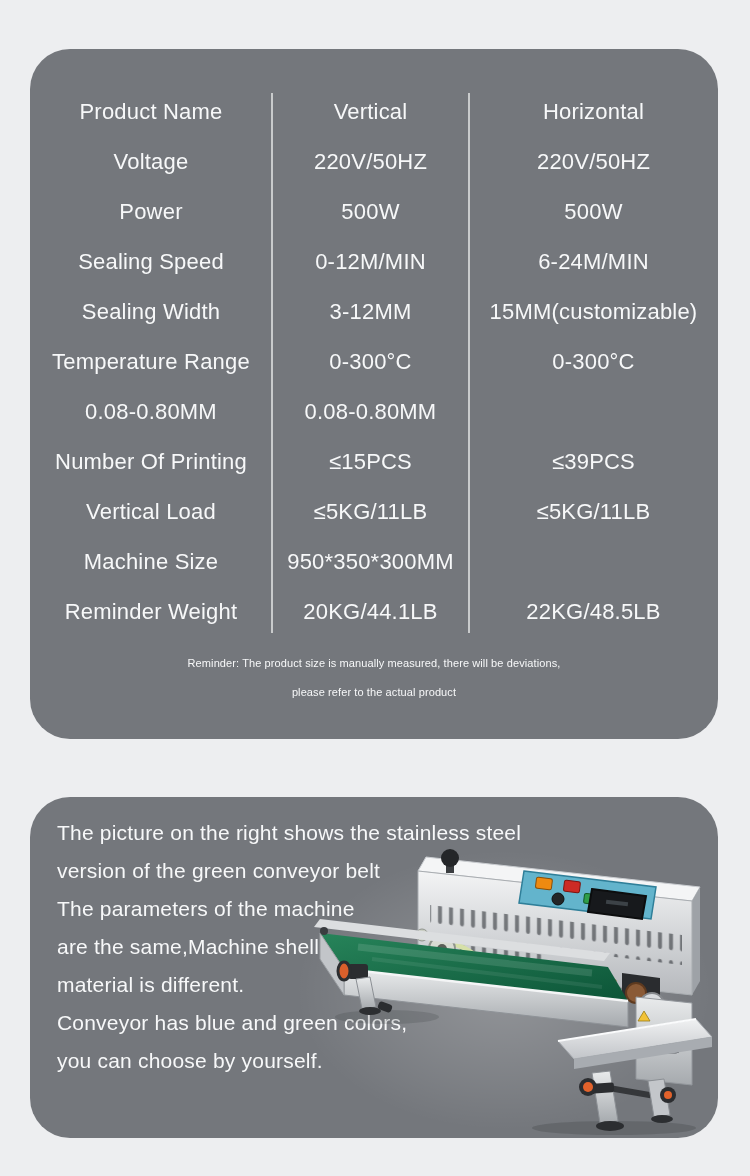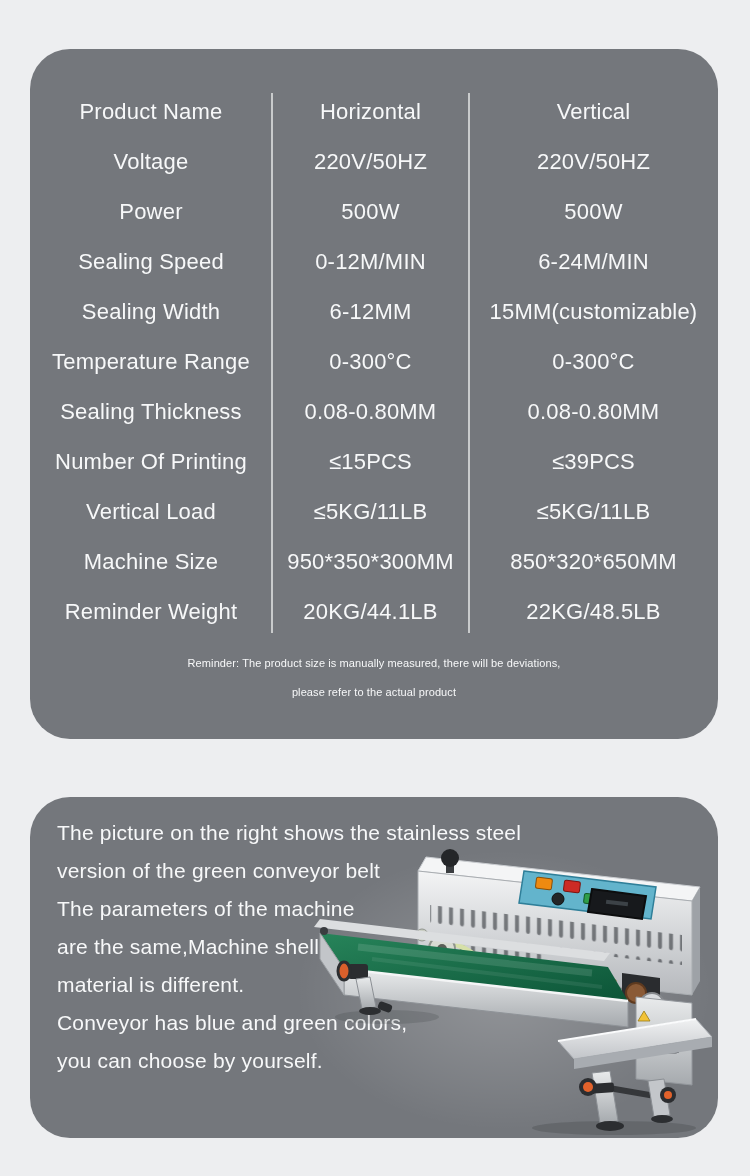--- a/index.html
+++ b/index.html
@@ -26,68 +26,66 @@
 
 <div class="page">
 
   <section class="card spec-card">
     <div class="vline vline1"></div>
     <div class="vline vline2"></div>
 
     <div class="spec-table">
       <div class="row">
         <div class="cell">Product Name</div>
+        <div class="cell">Vertical</div>
         <div class="cell">Horizontal</div>
-        <div class="cell">Vertical</div>
       </div>
 
       <div class="row">
         <div class="cell">Voltage</div>
         <div class="cell">220V/50HZ</div>
         <div class="cell">220V/50HZ</div>
       </div>
       <div class="row">
         <div class="cell">Power</div>
         <div class="cell">500W</div>
         <div class="cell">500W</div>
       </div>
       <div class="row">
         <div class="cell">Sealing Speed</div>
         <div class="cell">0-12M/MIN</div>
         <div class="cell">6-24M/MIN</div>
       </div>
       <div class="row">
         <div class="cell">Sealing Width</div>
-        <div class="cell">6-12MM</div>
+        <div class="cell">3-12MM</div>
         <div class="cell">15MM(customizable)</div>
       </div>
       <div class="row">
         <div class="cell">Temperature Range</div>
         <div class="cell">0-300°C</div>
         <div class="cell">0-300°C</div>
       </div>
       <div class="row">
-        <div class="cell">Sealing Thickness</div>
         <div class="cell">0.08-0.80MM</div>
         <div class="cell">0.08-0.80MM</div>
       </div>
       <div class="row">
         <div class="cell">Number Of Printing</div>
         <div class="cell">≤15PCS</div>
         <div class="cell">≤39PCS</div>
       </div>
       <div class="row">
         <div class="cell">Vertical Load</div>
         <div class="cell">≤5KG/11LB</div>
         <div class="cell">≤5KG/11LB</div>
       </div>
       <div class="row">
         <div class="cell">Machine Size</div>
         <div class="cell">950*350*300MM</div>
-        <div class="cell">850*320*650MM</div>
       </div>
       <div class="row">
         <div class="cell">Reminder Weight</div>
         <div class="cell">20KG/44.1LB</div>
         <div class="cell">22KG/48.5LB</div>
       </div>
     </div>
 
     <div class="reminder">
       <div>Reminder: The product size is manually measured, there will be deviations,</div>

